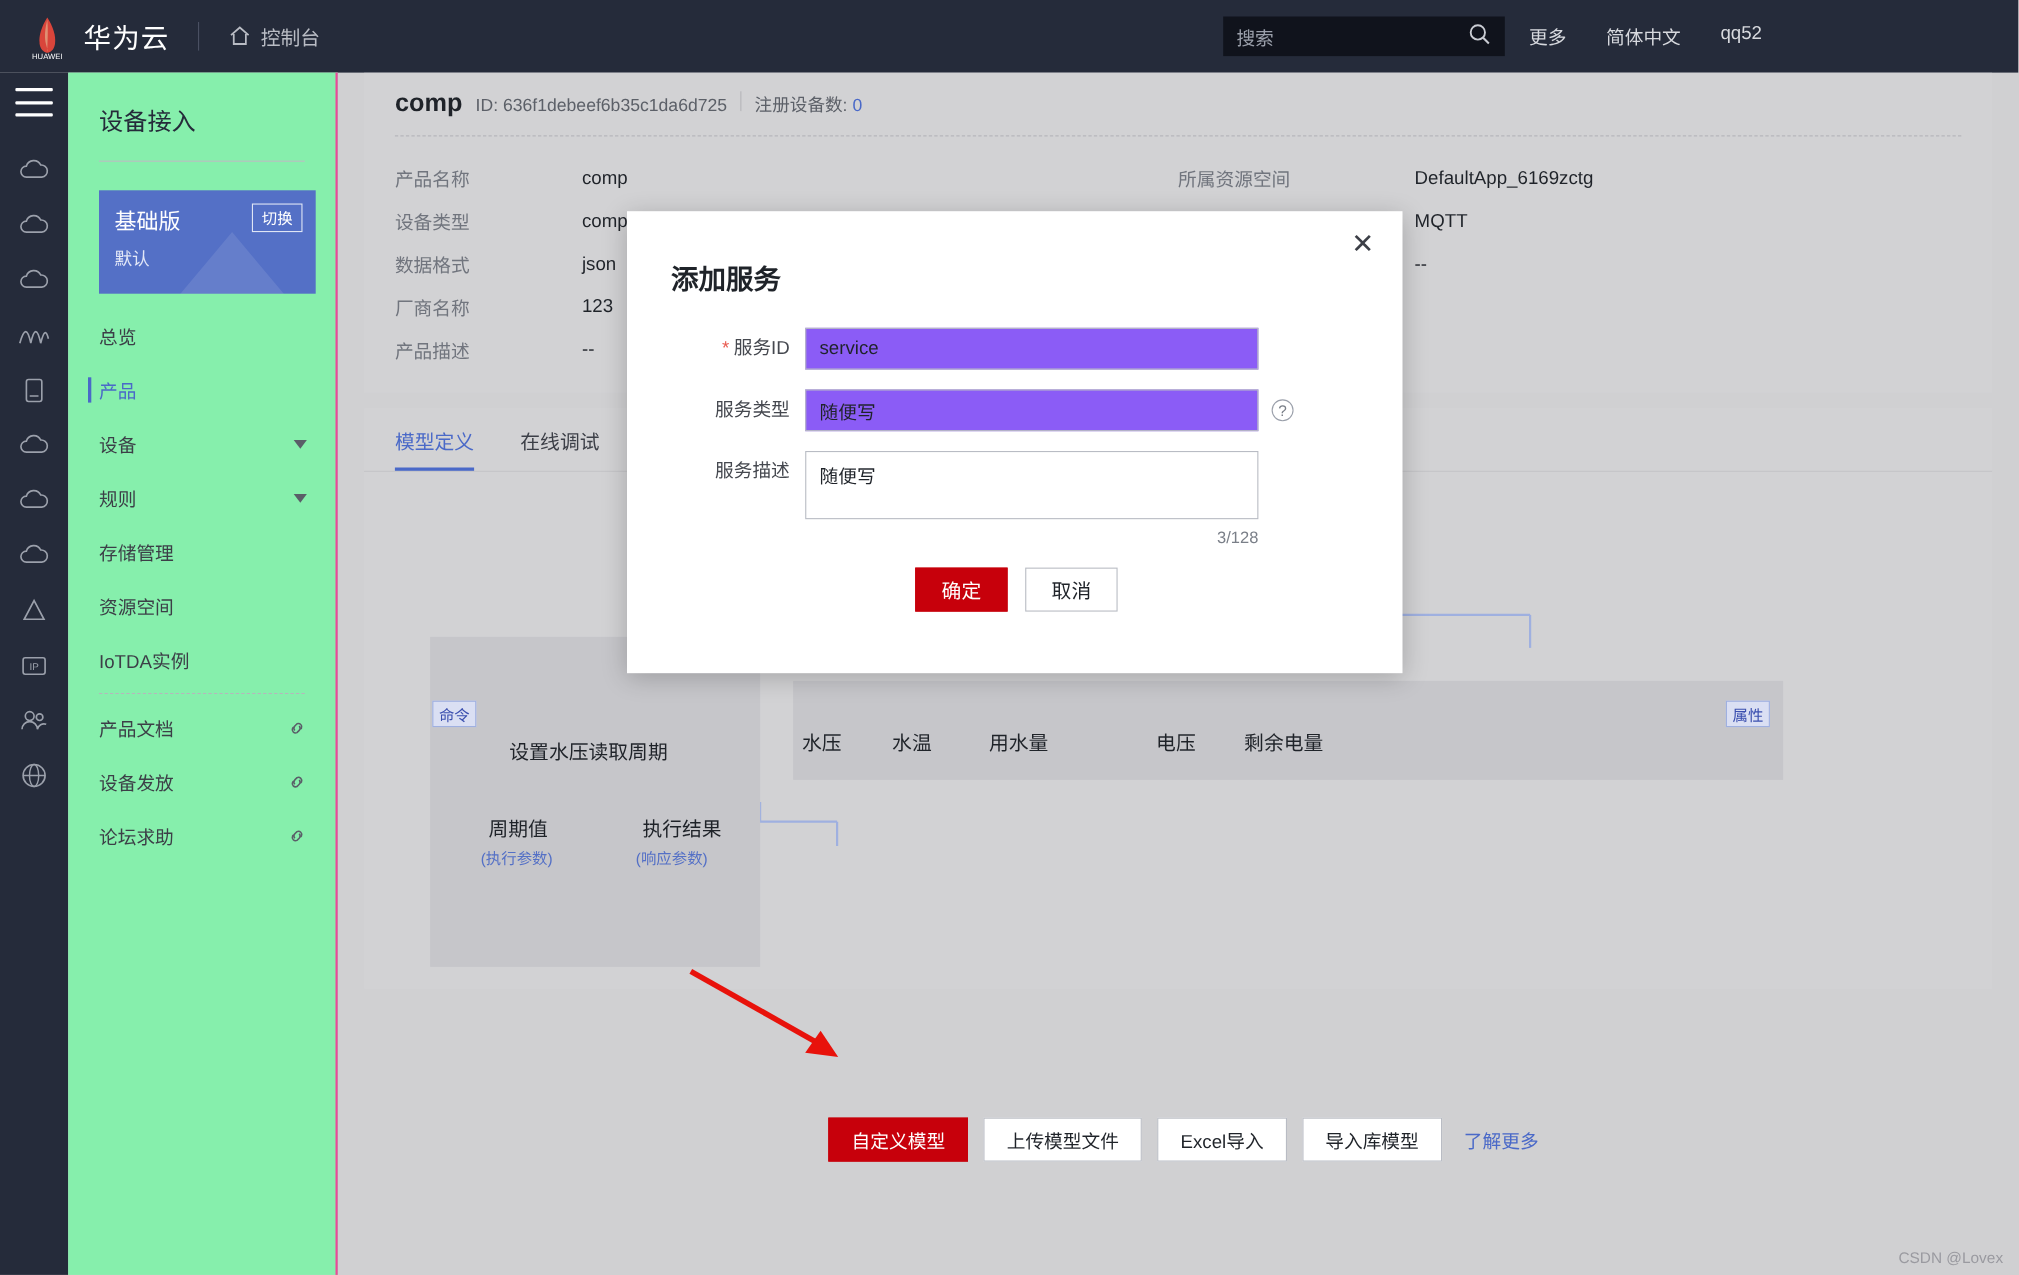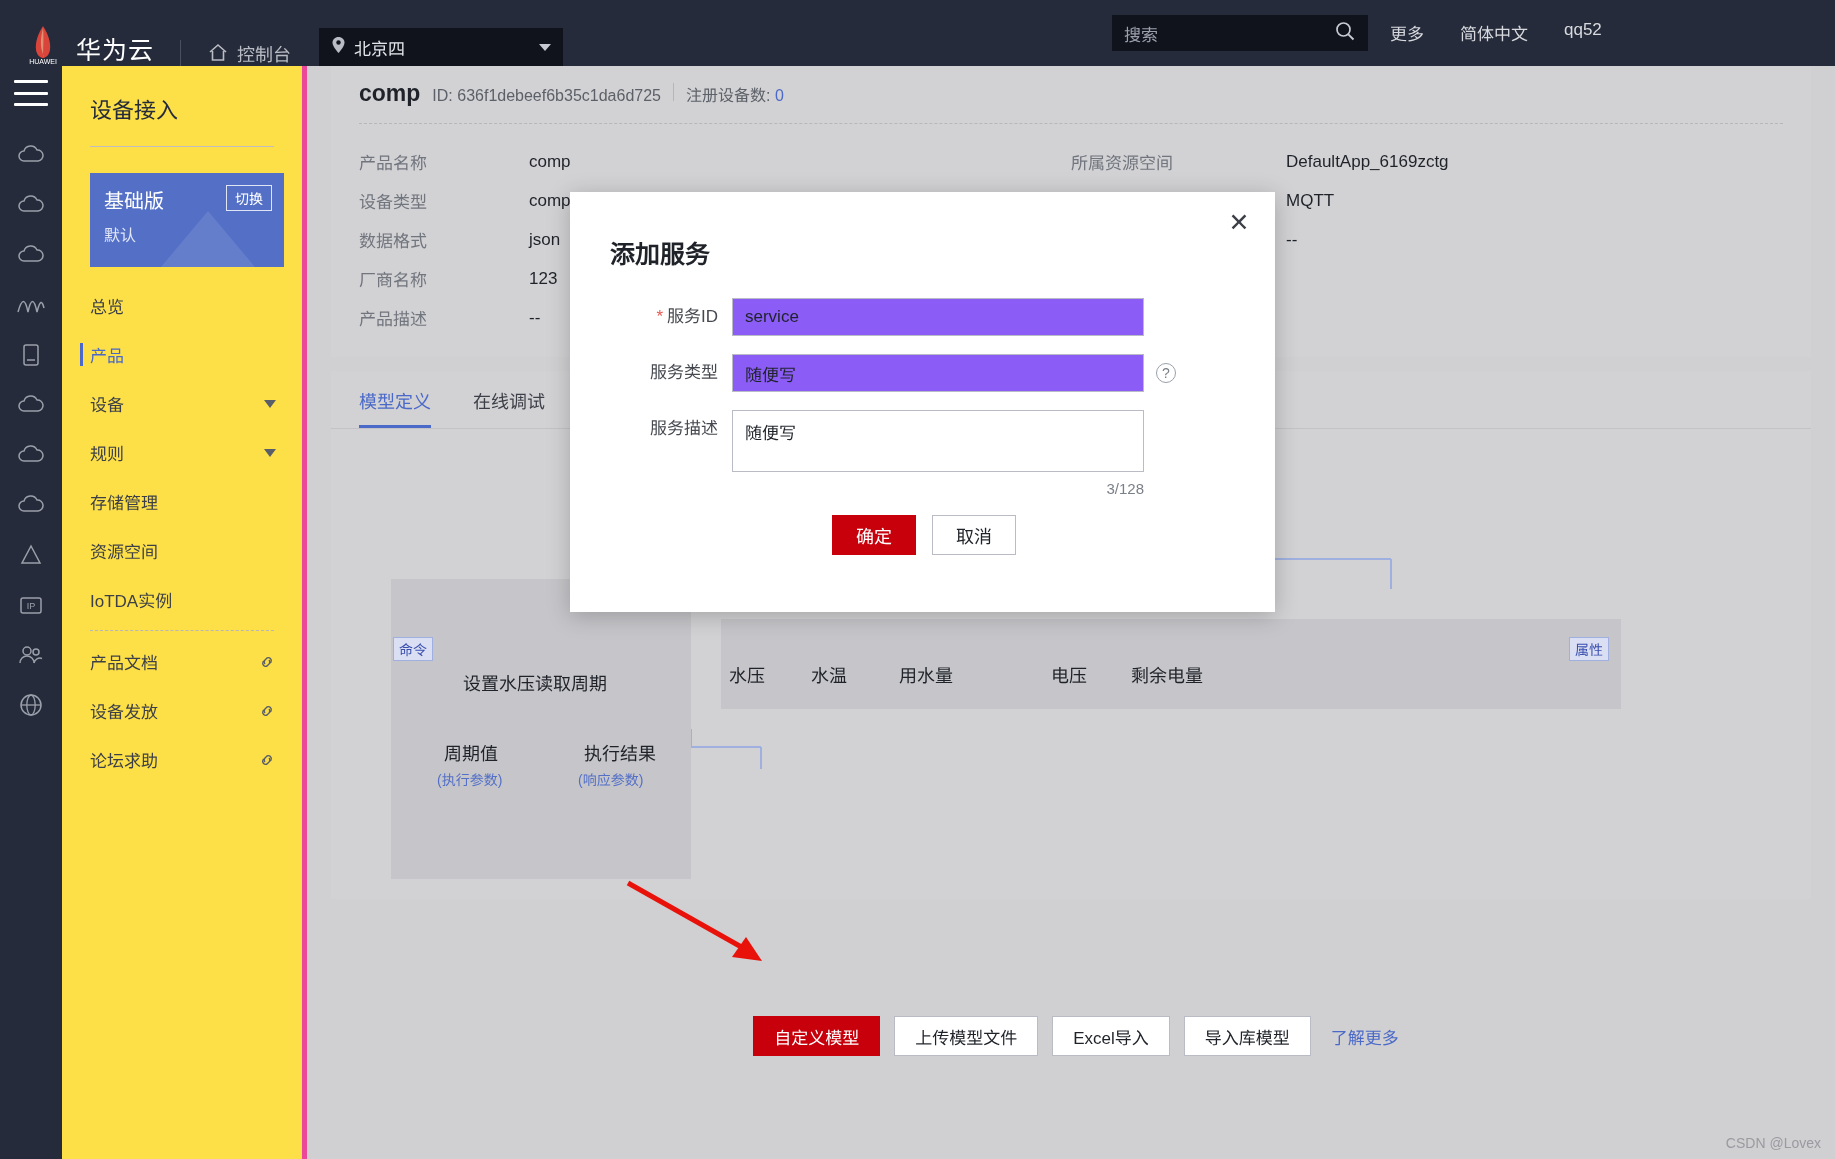--- a/index.html
+++ b/index.html
@@ -8,21 +8,21 @@
     width: 1835px; height: 1159px;
     overflow: hidden;
     font-family: "Liberation Sans", "DejaVu Sans", sans-serif;
     background: #d0d0d2;
   }
   #app { position: relative; width: 1835px; height: 1159px; }
 
   
   .topbar {
     position: absolute; top: 0; left: 0; width: 1835px; height: 66px;
-    background: #252b3a; display: flex; align-items: flex-end;
+    background: #252b3a; display: flex; align-items: center;
   }
   .hw-logo { margin-left: 20px; width: 46px; height: 46px; position: relative; }
   .hw-logo svg { display:block; }
   .hw-brand { color: #fff; font-size: 25px; margin-left: 10px; letter-spacing: 1px; }
   .hdr-divider { width: 1px; height: 26px; background: #4a5062; margin: 0 26px; }
   .hdr-link { color: #b9bcc4; font-size: 18px; display: flex; align-items: center; gap: 8px; }
   .hdr-link svg { display:block; }
   .region-select {
     margin-left: 28px; width: 244px; height: 38px; background: #10131c;
     display: flex; align-items: center; padding: 0 12px; color: #e4e6eb; font-size: 17px;
@@ -49,21 +49,21 @@
     padding-top: 14px;
   }
   .rail .burger { width: 34px; height: 26px; display:flex; flex-direction:column; justify-content:space-between; margin-bottom: 24px; cursor: pointer; }
   .rail .burger i { display:block; height: 3px; background: #fff; border-radius: 1px; }
   .rail-icon { width: 44px; height: 50px; display:flex; align-items:center; justify-content:center; }
   .rail-icon svg { display:block; }
 
   
   .sidebar {
     position: absolute; top: 66px; left: 62px; width: 245px; height: 1093px;
-    background: #fde047; border-right: 5px solid #ec4899;
+    background: #86efac; border-right: 2px solid #ec4899;
   }
   .side-title { font-size: 22px; color: #252b3a; padding: 26px 0 0 28px; }
   .side-rule { margin: 22px 28px 0 28px; height: 1px; background: #bdbdc2; }
   .plan-card {
     margin: 26px 18px 0 28px; height: 94px; background: #5470c6;
     position: relative; overflow: hidden; padding: 12px 14px; cursor: pointer;
   }
   .plan-card .deco {
     position:absolute; right: 24px; bottom: -6px; width: 0; height: 0;
     border-left: 52px solid transparent; border-right: 52px solid transparent;
@@ -211,30 +211,20 @@
     <div class="hw-brand">华为云</div>
     <div class="hdr-divider"></div>
     <div class="hdr-link">
       <span>
         <svg width="22" height="22" viewBox="0 0 22 22">
             <path d="M3 10 L11 3 L19 10 M5.5 9 V18 H16.5 V9" fill="none" stroke="#b9bcc4" stroke-width="1.6"></path>
           </svg>
       </span>
       <span>控制台</span>
     </div>
-    <div class="region-select">
-      <span class="pin">
-        <svg width="15" height="18" viewBox="0 0 15 18">
-            <path d="M7.5 1 C4 1 1.5 3.5 1.5 6.6 C1.5 11 7.5 17 7.5 17 C7.5 17 13.5 11 13.5 6.6 C13.5 3.5 11 1 7.5 1 Z" fill="#b9bcc4"></path>
-            <circle cx="7.5" cy="6.5" r="2.2" fill="#10131c"></circle>
-          </svg>
-      </span>
-      <span>北京四</span>
-      <span class="caret"></span>
-    </div>
     <div class="search-box">
       <span class="ph">搜索</span>
       <span>
         <svg width="22" height="22" viewBox="0 0 22 22">
             <circle cx="9.5" cy="9.5" r="6.5" fill="none" stroke="#c9ccd3" stroke-width="1.7"></circle>
             <line x1="14.3" y1="14.3" x2="19.5" y2="19.5" stroke="#c9ccd3" stroke-width="1.9"></line>
           </svg>
       </span>
     </div>
     <div class="hdr-right">

